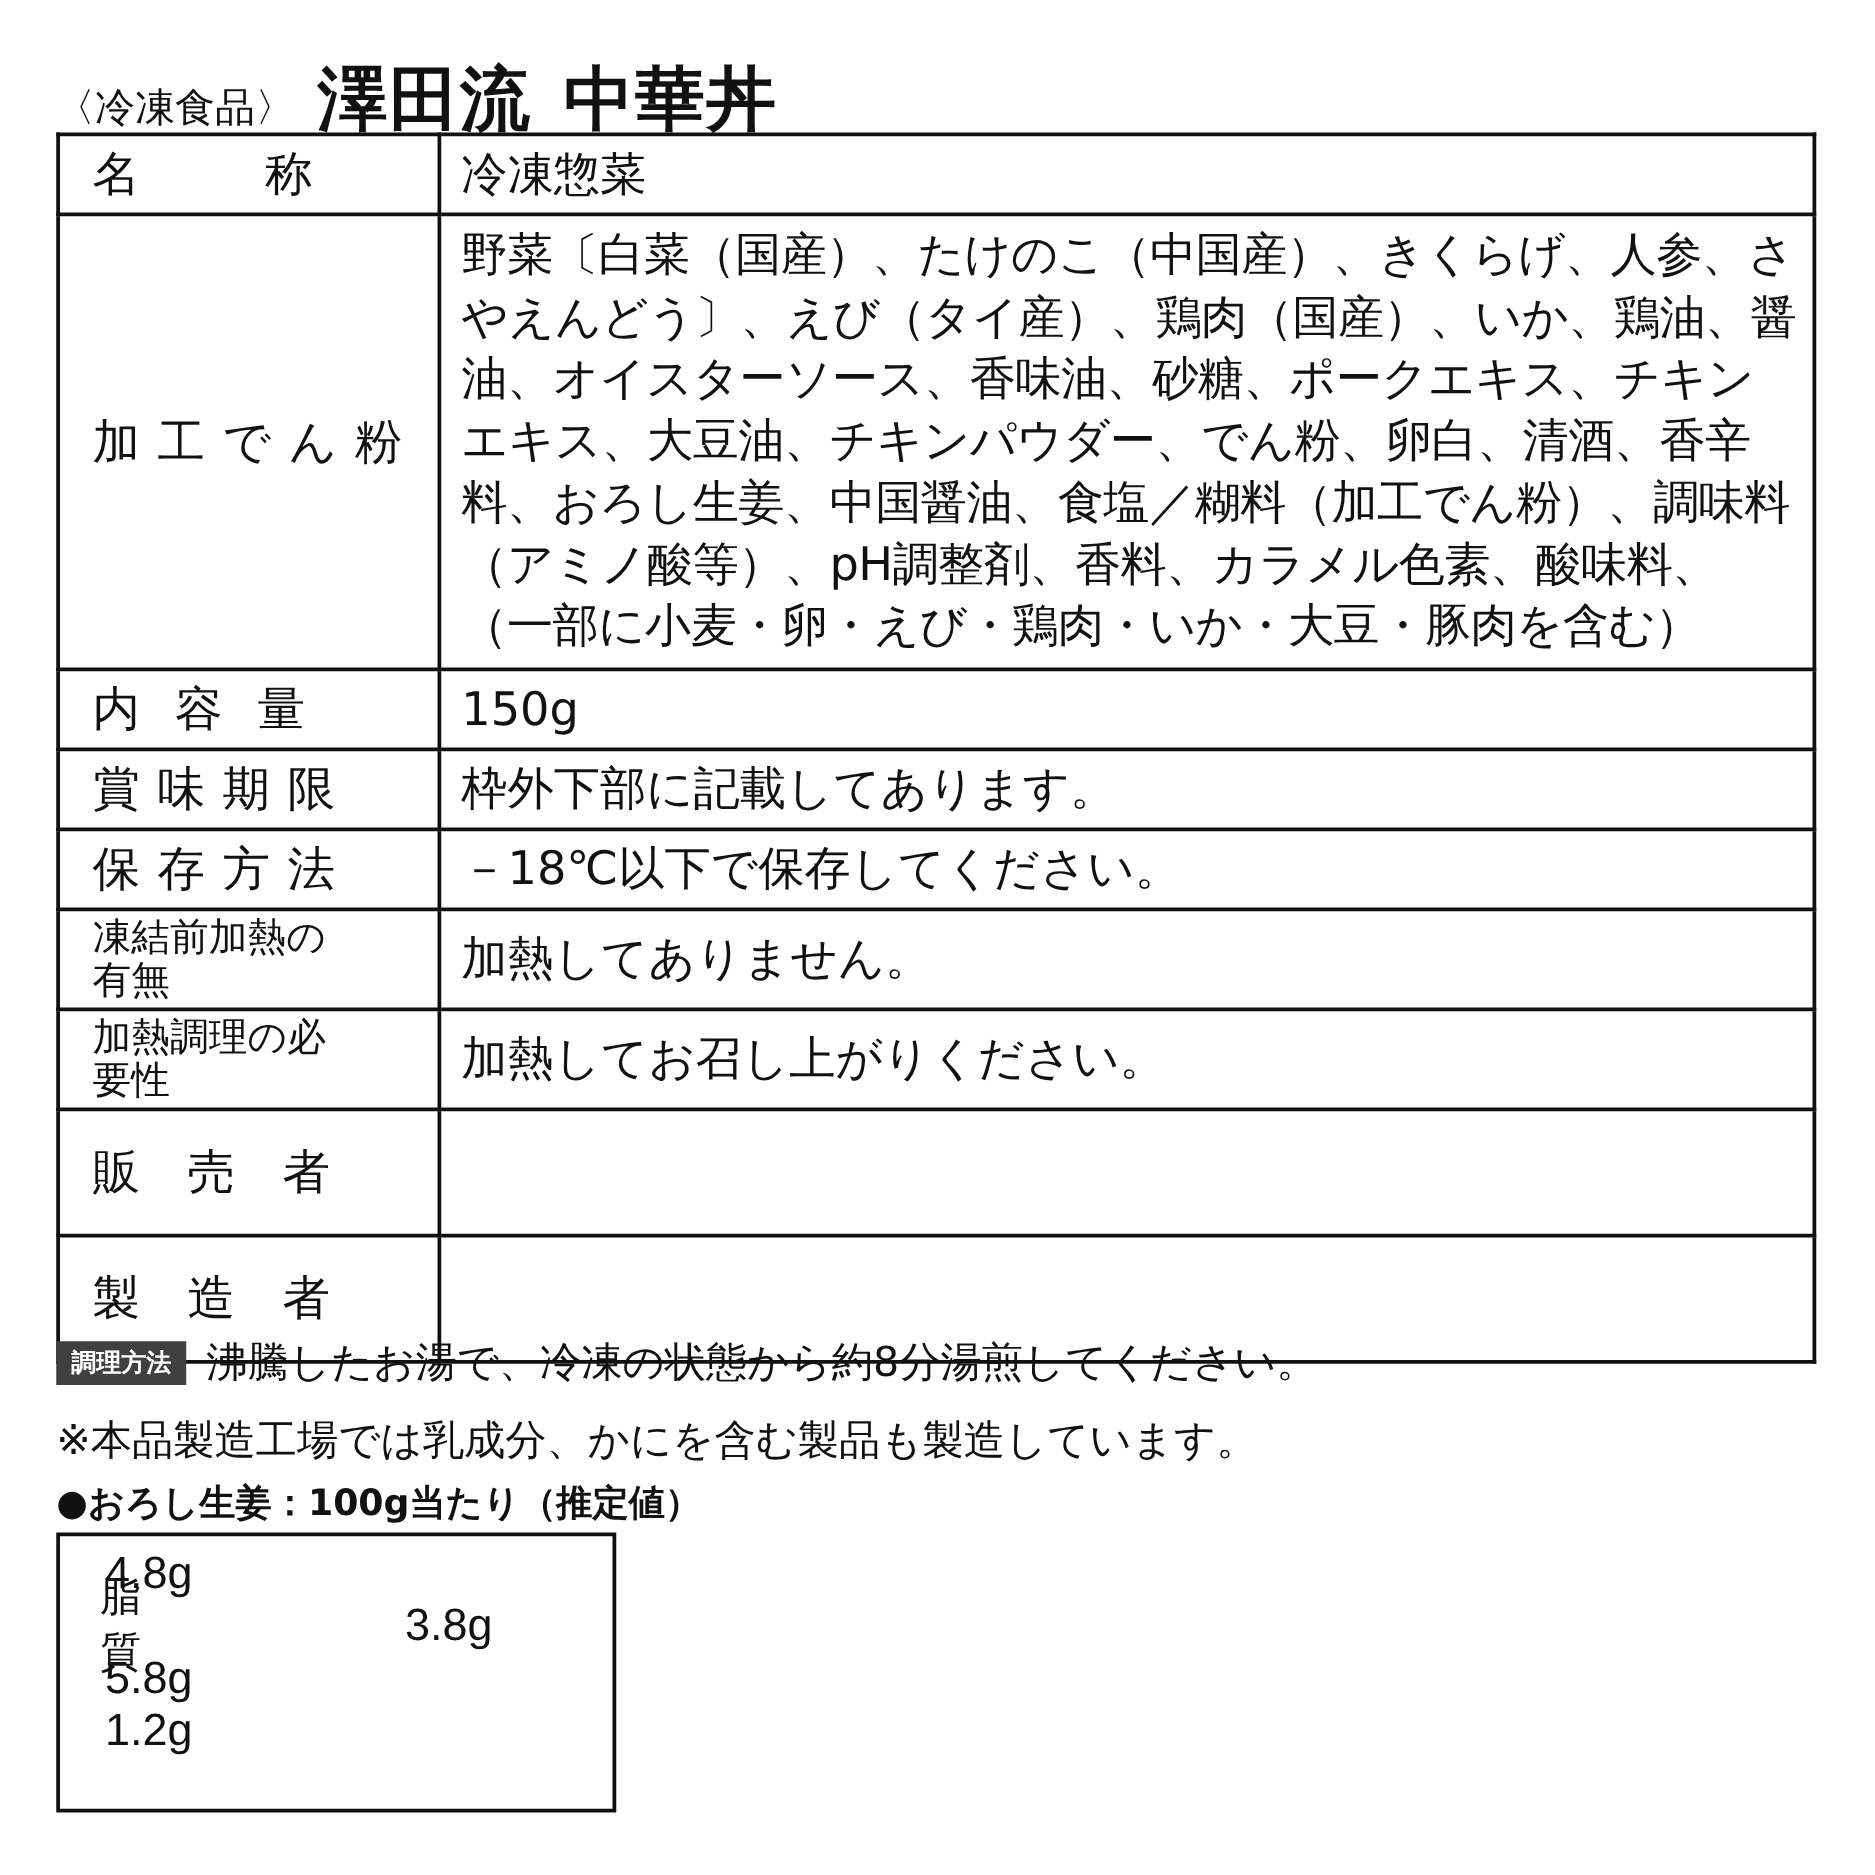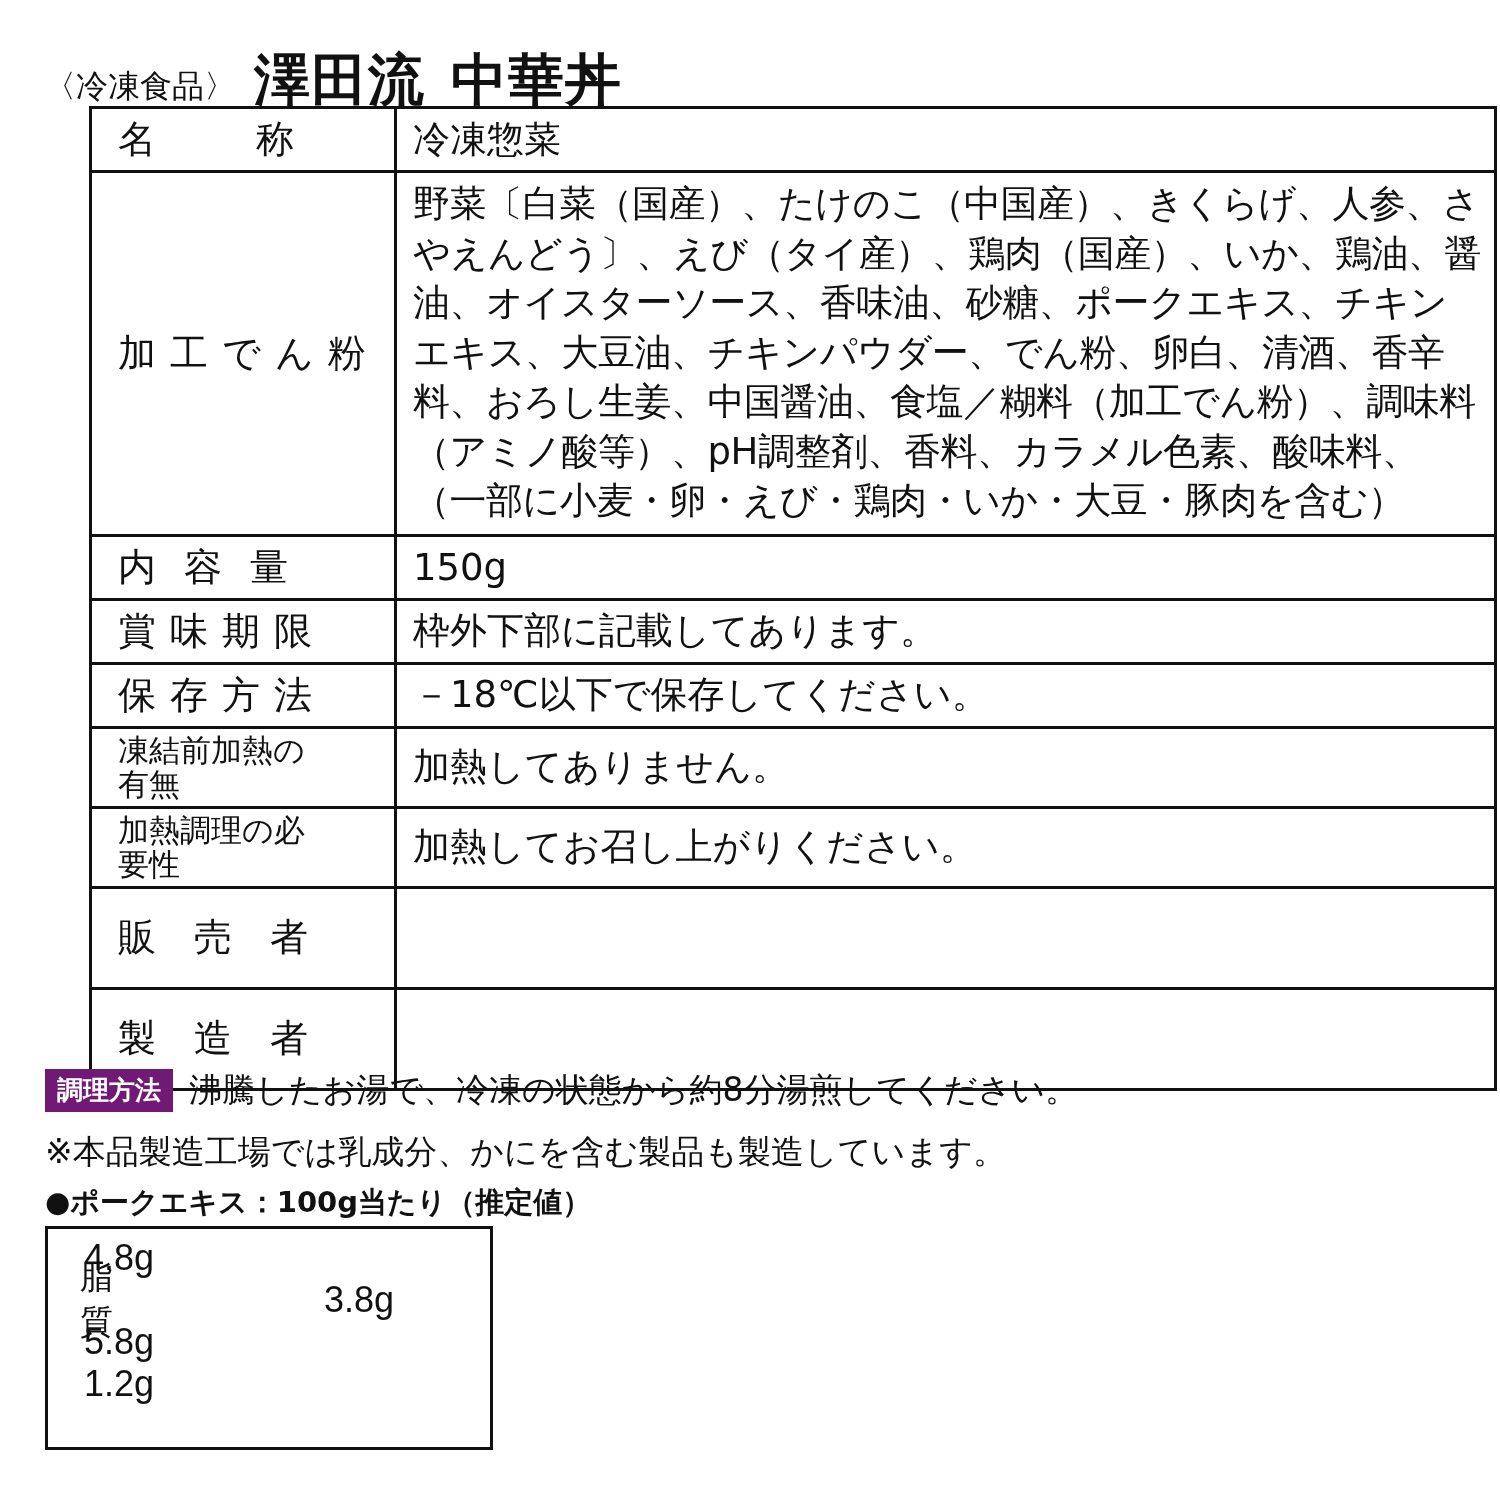--- a/index.html
+++ b/index.html
@@ -1,30 +1,30 @@
 <!DOCTYPE html>
 <html><head>
 <meta charset="utf-8">
 <style>
   html, body { margin:0; padding:0; background:#fff; }
   body { width:1500px; height:1500px; position:relative; font-family:"DejaVu Sans", sans-serif; color:#111; overflow:hidden; }
   .title { position:absolute; left:44px; top:38px; height:70px; display:flex; align-items:flex-end; }
   .title .cat { font-size:32px; margin-right:18px; line-height:1; padding-bottom:6px; }
   .title .name { font-size:56px; font-weight:bold; line-height:1; letter-spacing:1px; }
   .title .name2 { font-size:56px; font-weight:bold; line-height:1; margin-left:26px; letter-spacing:1px; }
-  table.label { position:absolute; left:45px; top:106px; width:1408px; border-collapse:collapse; border:3px solid #111;margin-left:44px; }
+  table.label { position:absolute; left:45px; top:106px; width:1408px; border-collapse:collapse; border:3px solid #111; }
   table.label td { border:3px solid #111; vertical-align:middle; padding:0; }
   td.k { width:254px; font-size:38px; padding-left:26px !important; }
   td.k.small { font-size:31px; line-height:34px; padding-left:26px !important; }
   td.v { font-size:37px; padding-left:16px !important; padding-right:10px !important; }
   td.v.ingr { line-height:49.5px; padding-top:6px !important; padding-bottom:8px !important; letter-spacing:-0.5px; }
   .spaced { letter-spacing:30px; white-space:nowrap; }
   .spaced4 { letter-spacing:14px; white-space:nowrap; }
   .below { position:absolute; left:45px; font-size:33px; white-space:nowrap; }
-  .badge { background:#701a75; color:#fff; font-size:26px; padding:4px 12px; margin-right:16px; display:inline-block; vertical-align:middle; font-weight:bold; }
+  .badge { background:#404040; color:#fff; font-size:20px; padding:4px 12px; margin-right:16px; display:inline-block; vertical-align:middle; font-weight:bold; }
   .nut-title { position:absolute; left:45px; top:1183px; font-size:29px; font-weight:bold; }
   .nut-box { position:absolute; left:45px; top:1226px; width:448px; height:224px; border:3px solid #111; box-sizing:border-box; padding:8px 0 0 32px; }
   .nut-row { display:flex; height:42px; align-items:center; font-size:33px; }
   .nut-row .nk { width:240px; }
   .nut-row .nv { font-family:"Liberation Sans", sans-serif; font-size:36px; }
 </style>
 </head>
 <body>
 
 <div class="title">
@@ -77,21 +77,21 @@
   </tr>
 </tbody>
   </table>
 
 <div class="below" style="top:1068px">
   <span class="badge">調理方法</span><span style="vertical-align:middle">沸騰したお湯で、冷凍の状態から約8分湯煎してください。</span>
 </div>
 
 <div class="below" style="top:1130px">※本品製造工場では乳成分、かにを含む製品も製造しています。</div>
 
-<div class="nut-title">●ポークエキス：100g当たり（推定値）</div>
+<div class="nut-title">●おろし生姜：100g当たり（推定値）</div>
 
 <div class="nut-box">
   <div class="nut-row">
     <span class="nv" style="padding-left:4px">4.8g</span>
   </div>
   <div class="nut-row">
     <span class="nk" style="letter-spacing:102px">脂質</span>
     <span class="nv" style="padding-left:4px">3.8g</span>
   </div>
   <div class="nut-row">

